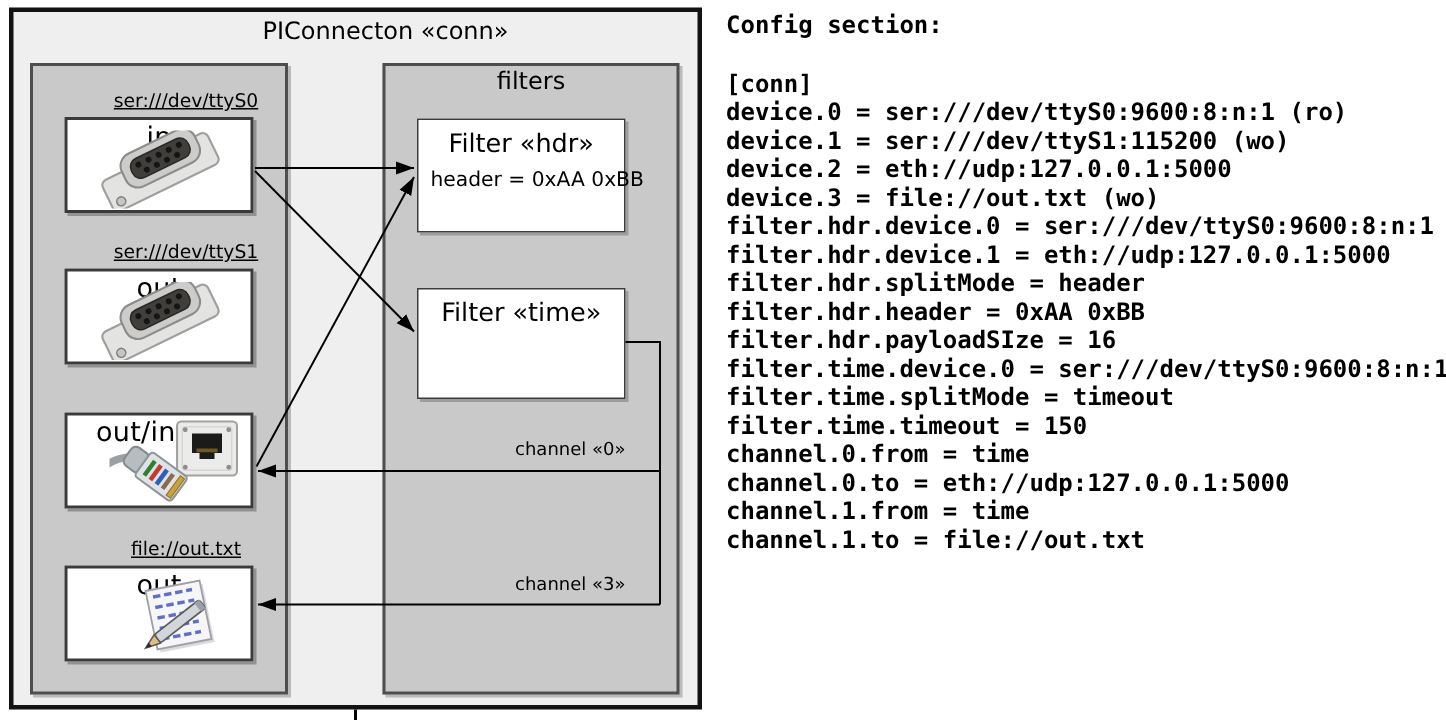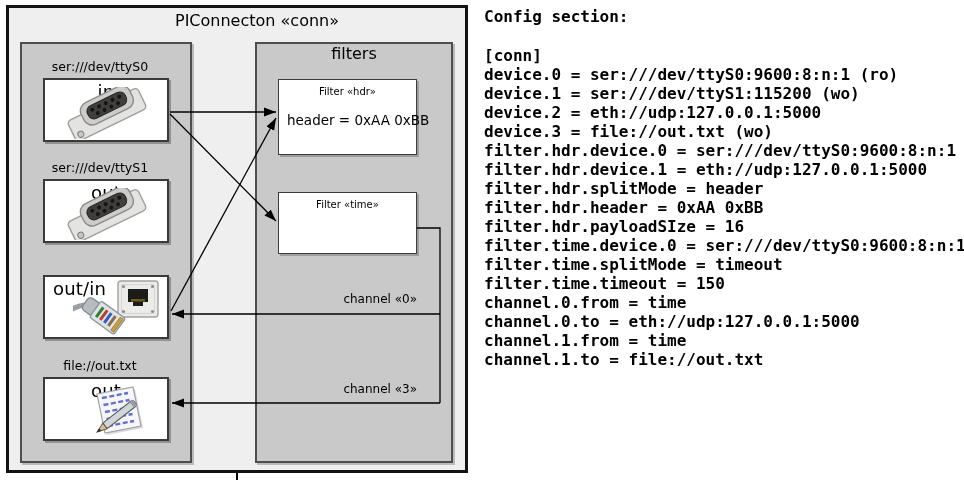--- a/index.html
+++ b/index.html
@@ -15,37 +15,37 @@
                    text-align:center; font-size:16px; white-space:nowrap;padding-left:40px; }
 
   .panel { position:absolute; background:#c9c9c9; border:2px solid #4e4e4e;
            box-shadow:2px 2px 0 rgba(0,0,0,0.22); }
   .panel-devices { left:20px; top:42px; width:172px; height:421px; }
   .panel-filters { left:255px; top:42px; width:198px; height:421px; }
   .filters-title { position:absolute; left:255px; top:44px; width:198px;
                    text-align:center; font-size:16px; }
 
   
-  .dev-label { position:absolute; left:100px; transform:translateX(-50%);
-               white-space:nowrap; font-size:12.5px; }
+  .dev-label { position:absolute; left:124px; transform:translateX(-50%);
+               white-space:nowrap; font-size:12.5px;text-decoration:underline; }
   .dev-box { position:absolute; left:43px; width:126px; height:64px;
              background:#ffffff; border:2px solid #3a3a3a;
              box-shadow:2px 2px 0 rgba(0,0,0,0.28); overflow:hidden; }
   .dir { position:absolute; top:1px; left:0; right:0; text-align:center;
          font-size:18px; letter-spacing:0.2px; }
-  .dir-left { text-align:left; padding-left:8px; }
+  .dir-left { text-align:left; padding-left:19px; }
   .dev-icon { position:absolute; }
 
   
   .filter-box { position:absolute; left:278px; width:139px; background:#ffffff;
                 border:1.5px solid #3c3c3c; box-shadow:2px 2px 0 rgba(0,0,0,0.22); }
   .filter-hdr  { top:79px;  height:76px; }
-  .filter-time { top:192px; height:62px; }
+  .filter-time { top:192px; height:74px; }
   .filter-title { position:absolute; top:6px; left:0; right:0; text-align:center;
-                  font-size:10px; }
+                  font-size:17px; }
   .filter-props { position:absolute; left:8px; right:4px; font-size:13.5px;
                   line-height:16px; white-space:nowrap; }
   .props-hdr  { top:32px; }
   .props-time { top:30px; }
 
   
   .chan-label { position:absolute; left:277px; width:140px; text-align:right;
                 font-size:12px; white-space:nowrap; }
   .chan-0 { top:292px; }
   .chan-1 { top:382px; }

